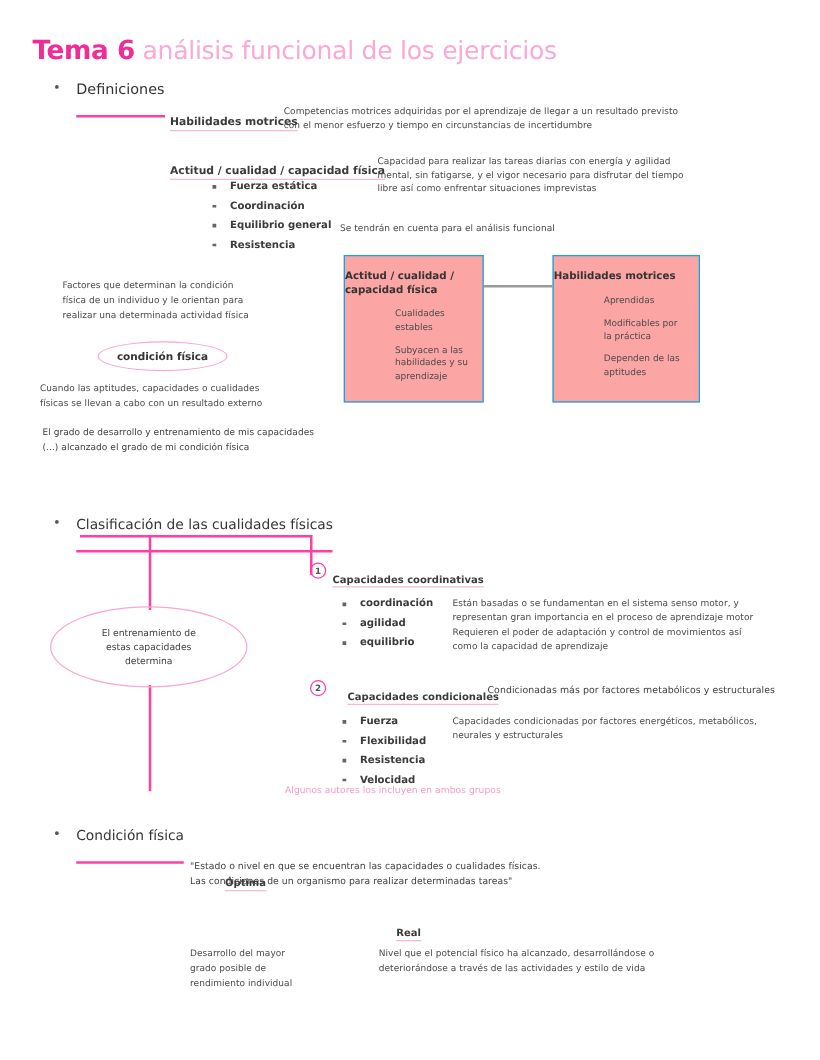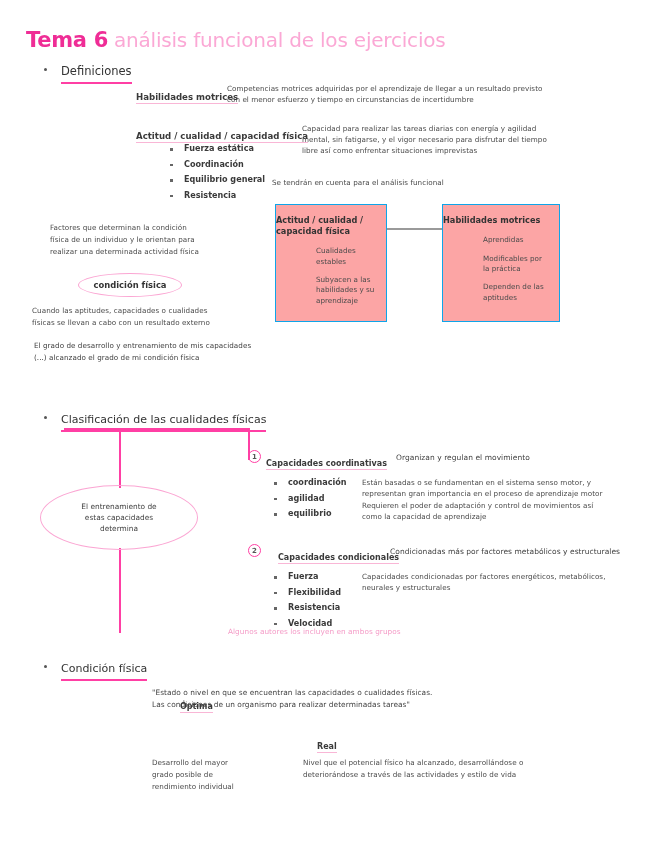--- a/index.html
+++ b/index.html
@@ -22,21 +22,21 @@
     font-size:20px;color:#fba8d5;letter-spacing:-0.2px;margin-left:6px;
   }
 
   
   .sec{white-space:nowrap;}
   .sec .dot{
     display:inline-block;width:3px;height:3px;background:#555;border-radius:50%;
     vertical-align:middle;margin-right:14px;margin-bottom:2px;
   }
   .sec .lbl{
-    font-size:11.5px;color:#333;border-bottom:2px solid #ff3fa4;padding-bottom:4px;margin-top:25px;
+    font-size:11.5px;color:#333;border-bottom:2px solid #ff3fa4;padding-bottom:14px;margin-top:25px;
   }
   .sec-lg .lbl{font-size:11px;}
 
   
   .term{
     font-size:8.6px;font-weight:bold;color:#3a3a3a;white-space:nowrap;
     border-bottom:1.4px solid #f9b6d6;padding-bottom:1px;display:inline-block;
   }
   .term-sm{font-size:8px;}
 
@@ -178,21 +178,20 @@
       <div>El entrenamiento de</div>
       <div>estas capacidades</div>
       <div>determina</div>
     </div>
   </div>
 
   <div class="abs numc" style="left:248px;top:450px;">1</div>
   <div class="abs" style="left:266px;top:451px;">
     <span class="term term-sm">Capacidades coordinativas</span>
   </div>
-  <div class="abs para" style="left:396px;top:452px;width:250px;color:#3f3f3f;font-size:7.5px;">Organizan y regulan el movimiento</div>
 
   <ul class="abs blist" style="left:272px;top:478px;">
     <li>coordinación</li>
     <li>agilidad</li>
     <li>equilibrio</li>
   </ul>
 
   <div class="abs para" style="left:362px;top:477px;width:290px;line-height:1.55;">
     <div>Están basadas o se fundamentan en el sistema senso motor, y</div>
     <div>representan gran importancia en el proceso de aprendizaje motor</div>

